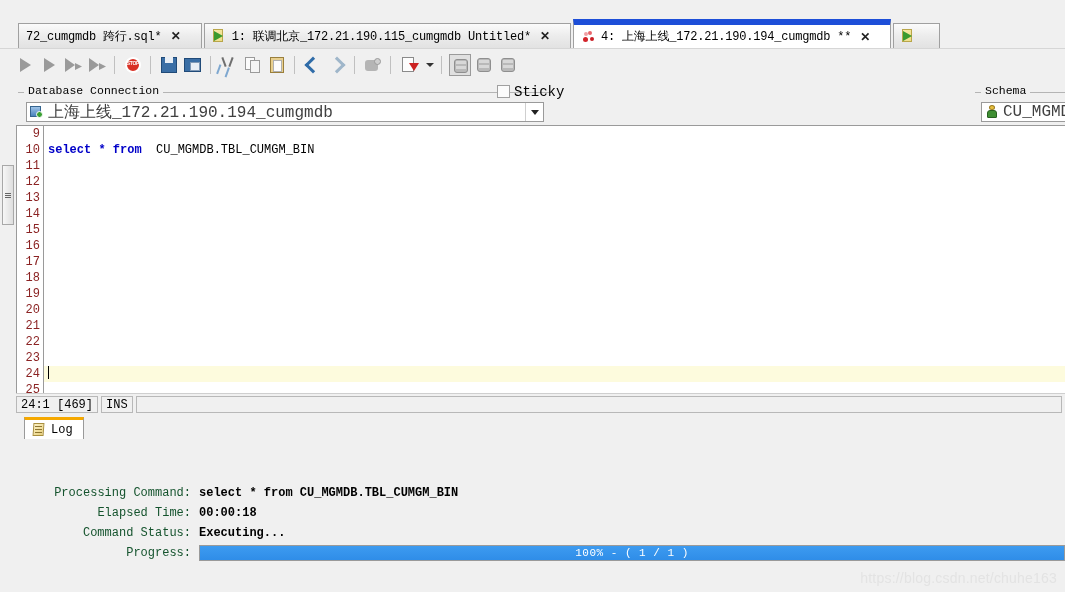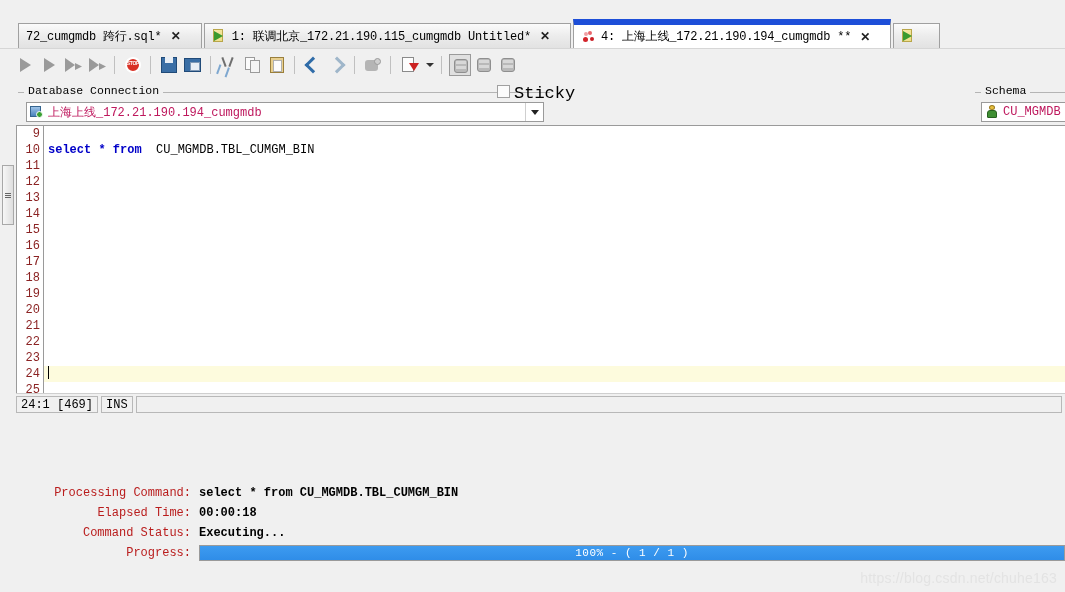--- a/index.html
+++ b/index.html
@@ -261,21 +261,21 @@
   .ico-schema::before{
     content:"";position:absolute;left:4px;top:0px;width:6px;height:5px;border-radius:50%;
     background:#e8c040;border:1px solid #9a7b1e;box-sizing:border-box;
   }
   .ico-schema::after{
     content:"";position:absolute;left:2px;top:5px;width:10px;height:8px;
     background:#3f8f33;border:1px solid #27611f;border-radius:3px 3px 1px 1px;box-sizing:border-box;
   }
   .combo-text {
     font-family:"Liberation Mono", monospace;
-    font-size:12px; color:#be185d;
+    font-size:16px; color:#404040;
     white-space:nowrap; overflow:hidden;
   }
   .combo-arrow {
     margin-left:auto; width:17px; height:18px;
     border-left:1px solid #cfcfcf;
     display:flex;align-items:center;justify-content:center;
     flex:0 0 auto;
   }
   .combo-arrow::after{
     content:"";width:0;height:0;
@@ -397,21 +397,21 @@
     position:absolute; left:0; top:24px; width:1049px; height:153px;
     background:#f0f0f0;
   }
   .logrow {
     position:absolute; left:0; width:1049px; height:20px;
     display:flex; align-items:center;
   }
   .log-label {
     width:183px; text-align:right; padding-right:8px;
     font-family:"Liberation Mono", monospace;
-    font-size:12px; color:#b91c1c;
+    font-size:12px; color:#14532d;
     box-sizing:border-box;
     flex:0 0 auto;
   }
   .log-value {
     font-family:"Liberation Mono", monospace;
     font-size:12px; font-weight:bold; color:#000;
   }
   .progress-wrap {
     position:relative;
     width:990px; height:16px;
@@ -506,21 +506,21 @@
       <div class="grp-line"></div>
       <div class="grp-title">Database Connection</div>
       <div class="combo" style="left:8px; top:18px; width:518px;">
         <span class="combo-ico ico-conn"></span>
         <span class="combo-text">上海上线_172.21.190.194_cumgmdb</span>
         <span class="combo-arrow"></span>
       </div>
     </div>
 
     <div class="chk" style="left:497px; top:5px;"></div>
-    <div style="position:absolute;left:514px;top:4px;font-family:'Liberation Mono',monospace;font-size:17px;">Sticky</div>
+    <div style="position:absolute;left:514px;top:4px;font-family:'Liberation Mono',monospace;font-size:14px;">Sticky</div>
 
 
     <div class="grp" style="left:975px; top:4px; width:95px; height:40px;">
       <div class="grp-line"></div>
       <div class="grp-title">Schema</div>
       <div class="combo" style="left:6px; top:18px; width:110px;">
         <span class="combo-ico ico-schema"></span>
         <span class="combo-text">CU_MGMDB</span>
       </div>
     </div>
@@ -572,20 +572,26 @@
     </div>
   </div>
 
   <div class="statusbar">
     <span class="sb-cell">24:1 [469]</span>
     <span class="sb-cell">INS</span>
     <span class="sb-cell sb-fill"></span>
   </div>
 
   <div class="logpanel">
+    <div class="logtabs">
+      <div class="logtab">
+        <span class="logtab-ico ico-log"></span>
+        <span>Log</span>
+      </div>
+    </div>
 
     <div class="logbody">
 
       <div class="logrow" style="top:44px;">
         <span class="log-label">Processing Command:</span>
         <span class="log-value">select * from CU_MGMDB.TBL_CUMGM_BIN</span>
       </div>
 
       <div class="logrow" style="top:64px;">
         <span class="log-label">Elapsed Time:</span>

